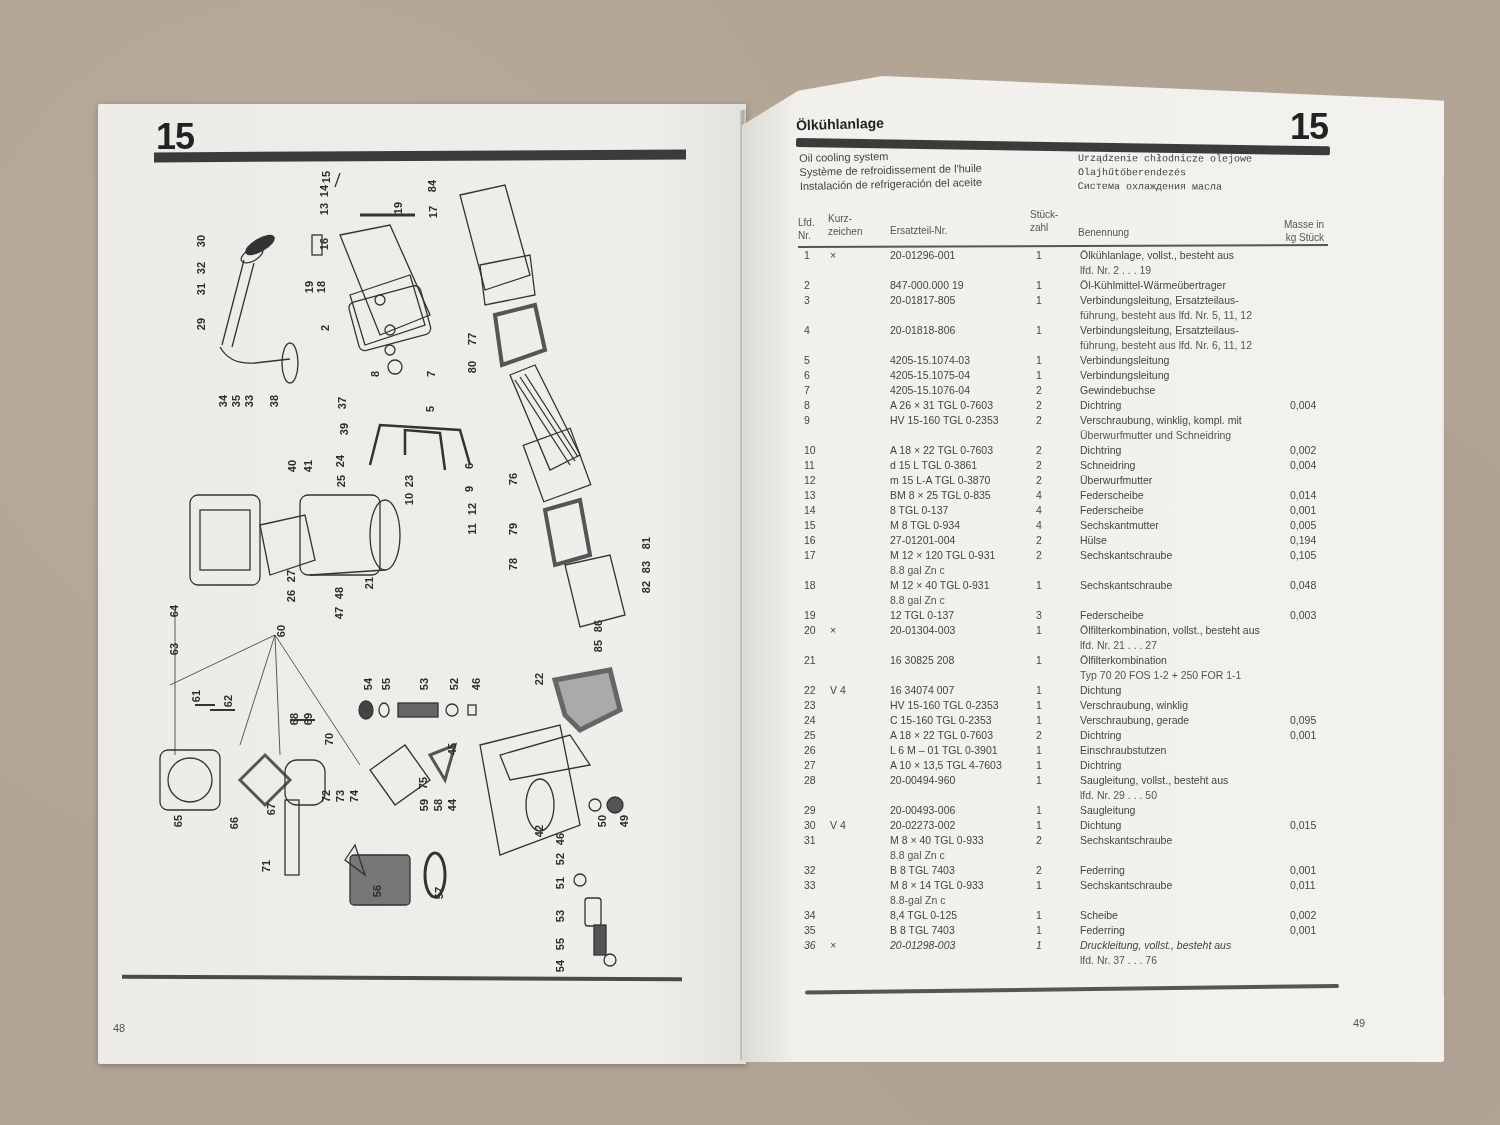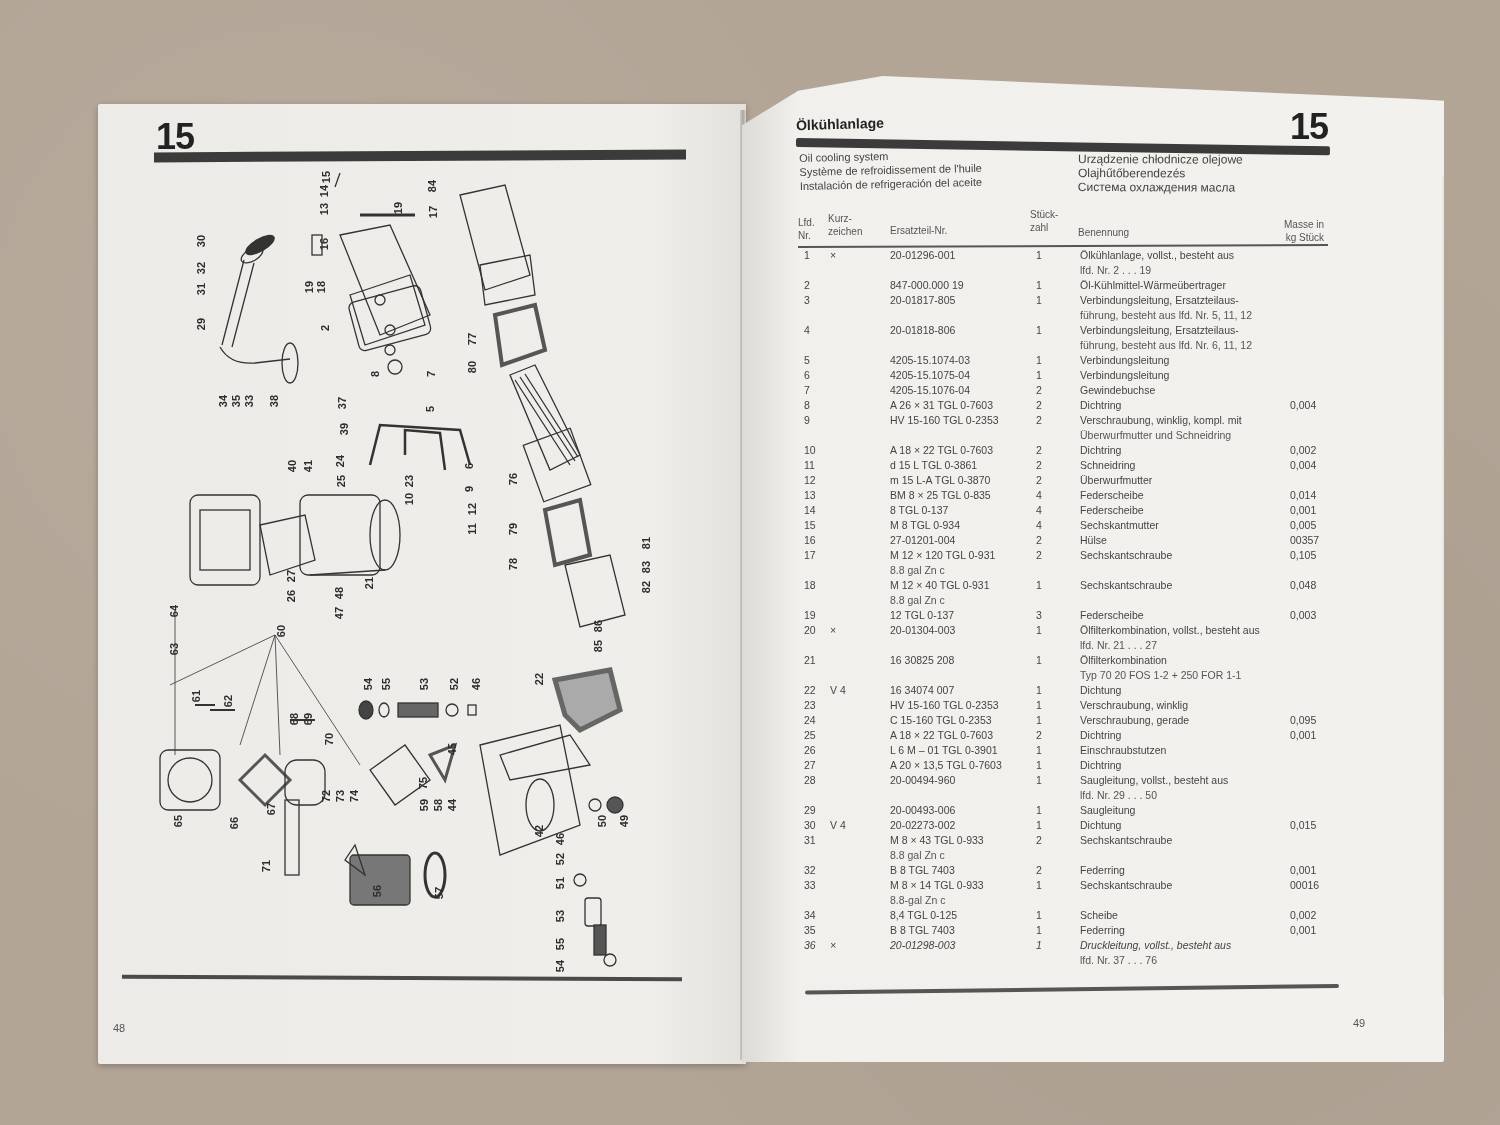--- a/index.html
+++ b/index.html
@@ -87,21 +87,21 @@
     position: absolute; left: 796px; top: 138px; width: 534px; height: 9px;
     background: #3b3b3b; transform: rotate(0.9deg); transform-origin: left;
     border-radius: 2px;
   }
   .subtitles {
     position: absolute; font: 11px "Liberation Sans", sans-serif; color: #444;
     line-height: 14px;
   }
   .subtitles.l { left: 799px; top: 151px; transform: rotate(-1.3deg); transform-origin: left top; }
   .subtitles.r { left: 1078px; top: 152px; transform: rotate(0.2deg); transform-origin: left top; }
-  .subtitles.r div { font-size: 12px; }
+  .subtitles.r div { font-size: 10px; font-family: Liberation Mono, monospace; }
 
   .parts-table {
     position: absolute; left: 798px; top: 210px; width: 532px;
     font: 10.5px "Liberation Sans", sans-serif; color: #444;
   }
   .thead {
     position: relative; height: 36px; font-size: 10px; color: #555;
   }
   .thead span { position: absolute; line-height: 13px; }
   .thead-rule {
@@ -482,21 +482,21 @@
         <span class="c-st">4</span>
         <span class="c-bn">Sechskantmutter</span>
         <span class="c-ms">0,005</span>
       </div>
       <div class="row" style="top: 323px;">
         <span class="c-nr">16</span>
         <span class="c-kz"></span>
         <span class="c-et">27-01201-004</span>
         <span class="c-st">2</span>
         <span class="c-bn">Hülse</span>
-        <span class="c-ms">00357</span>
+        <span class="c-ms">0,194</span>
       </div>
       <div class="row" style="top: 338px;">
         <span class="c-nr">17</span>
         <span class="c-kz"></span>
         <span class="c-et">M 12 × 120 TGL 0-931</span>
         <span class="c-st">2</span>
         <span class="c-bn">Sechskantschraube</span>
         <span class="c-ms">0,105</span>
       </div>
       <div class="row cont" style="top: 353px;">
@@ -579,21 +579,21 @@
         <span class="c-nr">26</span>
         <span class="c-kz"></span>
         <span class="c-et">L 6 M – 01 TGL 0-3901</span>
         <span class="c-st">1</span>
         <span class="c-bn">Einschraubstutzen</span>
         <span class="c-ms"></span>
       </div>
       <div class="row" style="top: 548px;">
         <span class="c-nr">27</span>
         <span class="c-kz"></span>
-        <span class="c-et">A 20 × 13,5 TGL 0-7603</span>
+        <span class="c-et">A 10 × 13,5 TGL 4-7603</span>
         <span class="c-st">1</span>
         <span class="c-bn">Dichtring</span>
         <span class="c-ms"></span>
       </div>
       <div class="row" style="top: 563px;">
         <span class="c-nr">28</span>
         <span class="c-kz"></span>
         <span class="c-et">20-00494-960</span>
         <span class="c-st">1</span>
         <span class="c-bn">Saugleitung, vollst., besteht aus</span>
@@ -614,21 +614,21 @@
         <span class="c-nr">30</span>
         <span class="c-kz">V 4</span>
         <span class="c-et">20-02273-002</span>
         <span class="c-st">1</span>
         <span class="c-bn">Dichtung</span>
         <span class="c-ms">0,015</span>
       </div>
       <div class="row" style="top: 623px;">
         <span class="c-nr">31</span>
         <span class="c-kz"></span>
-        <span class="c-et">M 8 × 43 TGL 0-933</span>
+        <span class="c-et">M 8 × 40 TGL 0-933</span>
         <span class="c-st">2</span>
         <span class="c-bn">Sechskantschraube</span>
         <span class="c-ms"></span>
       </div>
       <div class="row cont" style="top: 638px;">
         <span class="c-et">8.8 gal Zn c</span>
       </div>
       <div class="row" style="top: 653px;">
         <span class="c-nr">32</span>
         <span class="c-kz"></span>
@@ -636,21 +636,21 @@
         <span class="c-st">2</span>
         <span class="c-bn">Federring</span>
         <span class="c-ms">0,001</span>
       </div>
       <div class="row" style="top: 668px;">
         <span class="c-nr">33</span>
         <span class="c-kz"></span>
         <span class="c-et">M 8 × 14 TGL 0-933</span>
         <span class="c-st">1</span>
         <span class="c-bn">Sechskantschraube</span>
-        <span class="c-ms">00016</span>
+        <span class="c-ms">0,011</span>
       </div>
       <div class="row cont" style="top: 683px;">
         <span class="c-et">8.8-gal Zn c</span>
       </div>
       <div class="row" style="top: 698px;">
         <span class="c-nr">34</span>
         <span class="c-kz"></span>
         <span class="c-et">8,4 TGL 0-125</span>
         <span class="c-st">1</span>
         <span class="c-bn">Scheibe</span>

